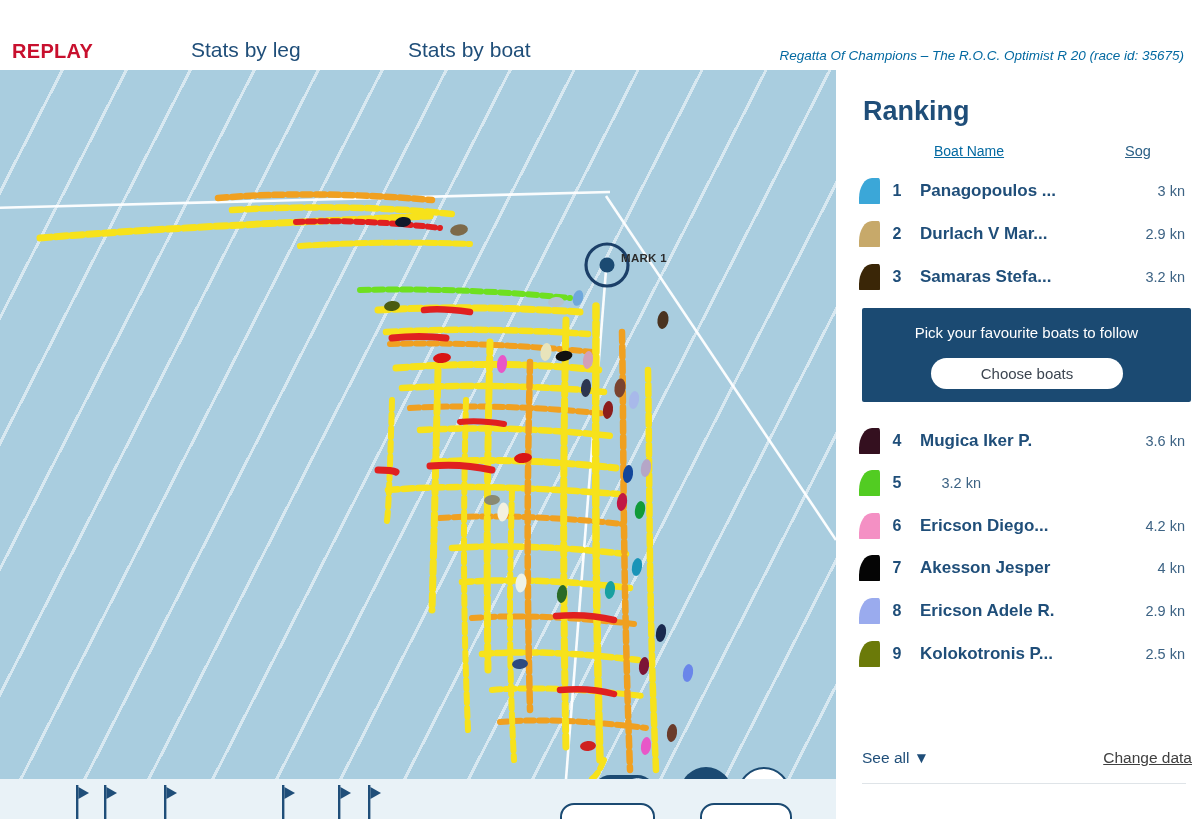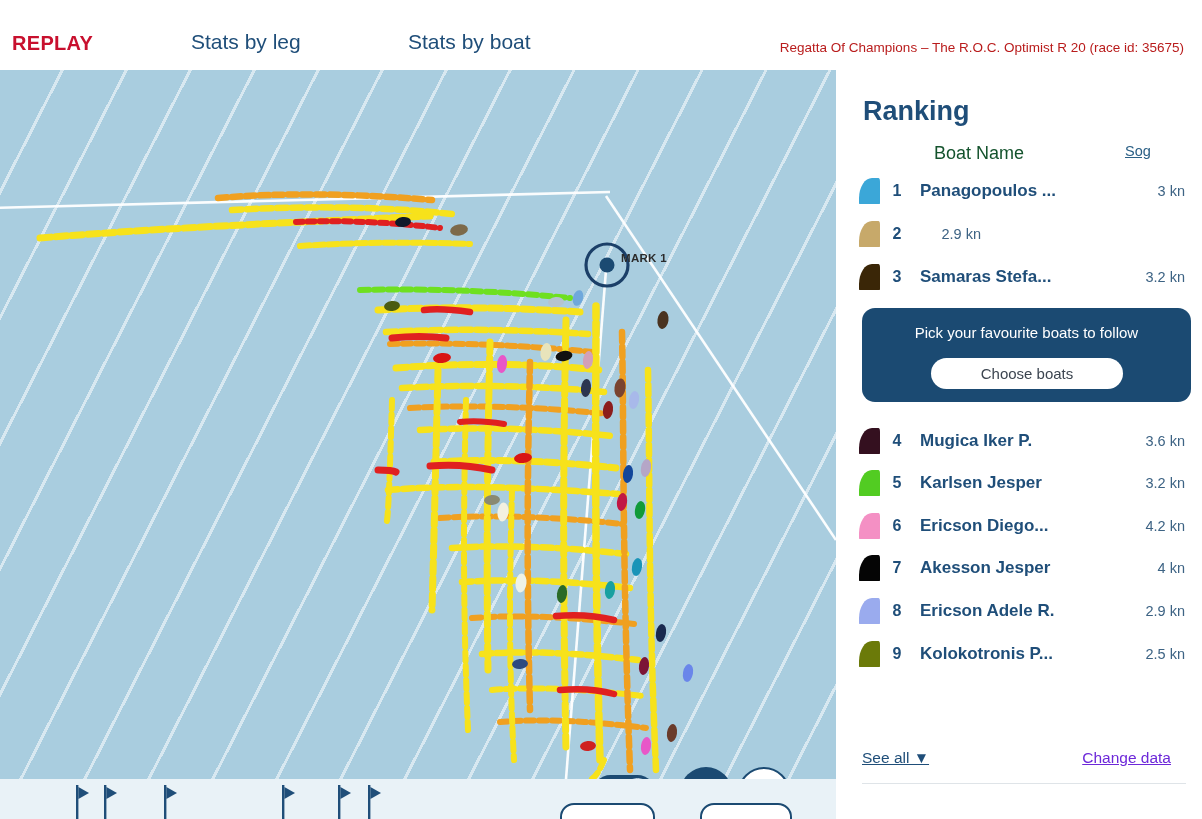--- a/index.html
+++ b/index.html
@@ -7,38 +7,38 @@
   html, body {
     width: 1202px; height: 819px;
     font-family: "Liberation Sans", sans-serif;
     background: #ffffff;
     overflow: hidden;
   }
   #app { position: relative; width: 1202px; height: 819px; }
 
   
   #header {
-    position: absolute; left: 0; top: 8px; width: 1202px; height: 70px;
+    position: absolute; left: 0; top: 16px; width: 1202px; height: 70px;
     background: #ffffff; border-bottom: 1px solid #e3e8ec;
   }
   #brand {
     position: absolute; left: 12px; top: 24px;
     font-size: 20px; font-weight: bold; letter-spacing: .3px;
     color: #c8102e;
   }
   .nav-tab {
     position: absolute; top: 22px;
     font-size: 21px; color: #1f4e79; cursor: pointer;
     white-space: nowrap;
   }
   #tab-leg  { left: 191px; }
   #tab-boat { left: 408px; }
   #race-title {
     position: absolute; right: 18px; top: 32px;
-    font-size: 13.5px; color: #b91c1c; white-space: nowrap;
+    font-size: 13.5px; color: #0369a1; white-space: nowrap; font-style: italic;
   }
 
   
   #map {
     position: absolute; left: 0; top: 70px; width: 836px; height: 709px;
     background: #a9cddf; overflow: hidden;
   }
   #wind-lines {
     position: absolute; inset: 0;
     background-image: repeating-linear-gradient(
@@ -91,21 +91,21 @@
   #ranking {
     position: absolute; left: 836px; top: 70px; width: 366px; height: 749px;
     background: #ffffff;
   }
   #ranking-title {
     position: absolute; left: 27px; top: 26px;
     font-size: 27px; font-weight: bold; color: #1f4e79;
   }
   #col-boatname {
     position: absolute; left: 98px; top: 73px;
-    font-size: 18px; color: #14532d; cursor: pointer;
+    font-size: 14px; color: #0369a1; text-decoration: underline; cursor: pointer;
   }
   #col-sog {
     position: absolute; left: 289px; top: 73px;
     font-size: 14.5px; color: #2a5f85; text-decoration: underline; cursor: pointer;
   }
 
   .rank-row {
     position: absolute; left: 0; width: 366px; height: 42px;
     display: flex; align-items: center;
   }
@@ -122,41 +122,41 @@
     font-size: 17px; font-weight: bold; color: #1f4e79;
     white-space: nowrap; overflow: hidden;
   }
   .rank-sog {
     width: 84px; flex: 0 0 auto; padding-right: 17px; text-align: right;
     font-size: 14.5px; color: #3d6384;
   }
 
   #favourite-box {
     position: absolute; left: 26px; top: 238px;
-    width: 329px; height: 94px; background: #1b4a72; border-radius: 13px;
+    width: 329px; height: 94px; background: #1b4a72; border-radius: 2px;
   }
   #favourite-text {
     position: absolute; left: 0; right: 0; top: 16px; text-align: center;
     font-size: 15px; color: #ffffff;
   }
   #choose-boats {
     position: absolute; left: 69px; top: 50px;
     width: 192px; height: 31px; border-radius: 16px; background: #ffffff;
     display: flex; align-items: center; justify-content: center;
     font-size: 15px; color: #3c4550; cursor: pointer; border: none;
     font-family: "Liberation Sans", sans-serif;
   }
 
   #see-all {
     position: absolute; left: 26px; top: 679px;
-    font-size: 15.5px; color: #1f4e79; text-decoration: underline; cursor: pointer;
+    font-size: 15.5px; color: #1f4e79; cursor: pointer;
   }
   #change-data {
-    position: absolute; right: 31px; top: 679px;
-    font-size: 15.5px; color: #6d28d9; text-decoration: underline; cursor: pointer;
+    position: absolute; right: 10px; top: 679px;
+    font-size: 15.5px; color: #404040; text-decoration: underline; cursor: pointer;
   }
   #panel-divider {
     position: absolute; left: 26px; right: 16px; top: 713px;
     height: 1px; background: #dfe4e8;
   }
 </style>
 </head>
 <body>
 
 <div id="app">
@@ -321,20 +321,21 @@
 
     <div class="rank-row" style="top:100px">
       <div class="sail" style="background: rgb(59, 167, 216);"></div>
       <div class="rank-pos">1</div>
       <div class="rank-name">Panagopoulos ...</div>
       <div class="rank-sog">3 kn</div>
     </div>
     <div class="rank-row" style="top:143px">
       <div class="sail" style="background: rgb(199, 169, 106);"></div>
       <div class="rank-pos">2</div>
+      <div class="rank-name">Durlach V Mar...</div>
       <div class="rank-sog">2.9 kn</div>
     </div>
     <div class="rank-row" style="top:186px">
       <div class="sail" style="background: rgb(58, 38, 7);"></div>
       <div class="rank-pos">3</div>
       <div class="rank-name">Samaras Stefa...</div>
       <div class="rank-sog">3.2 kn</div>
     </div>
 
     <div id="favourite-box">
@@ -344,21 +345,20 @@
 
     <div class="rank-row" style="top:350px">
       <div class="sail" style="background: rgb(52, 16, 31);"></div>
       <div class="rank-pos">4</div>
       <div class="rank-name">Mugica Iker P.</div>
       <div class="rank-sog">3.6 kn</div>
     </div>
     <div class="rank-row" style="top:392px">
       <div class="sail" style="background: rgb(82, 204, 34);"></div>
       <div class="rank-pos">5</div>
-      <div class="rank-name">Karlsen Jesper</div>
       <div class="rank-sog">3.2 kn</div>
     </div>
     <div class="rank-row" style="top:435px">
       <div class="sail" style="background: rgb(244, 144, 196);"></div>
       <div class="rank-pos">6</div>
       <div class="rank-name">Ericson Diego...</div>
       <div class="rank-sog">4.2 kn</div>
     </div>
     <div class="rank-row" style="top:477px">
       <div class="sail" style="background: rgb(5, 5, 5);"></div>

